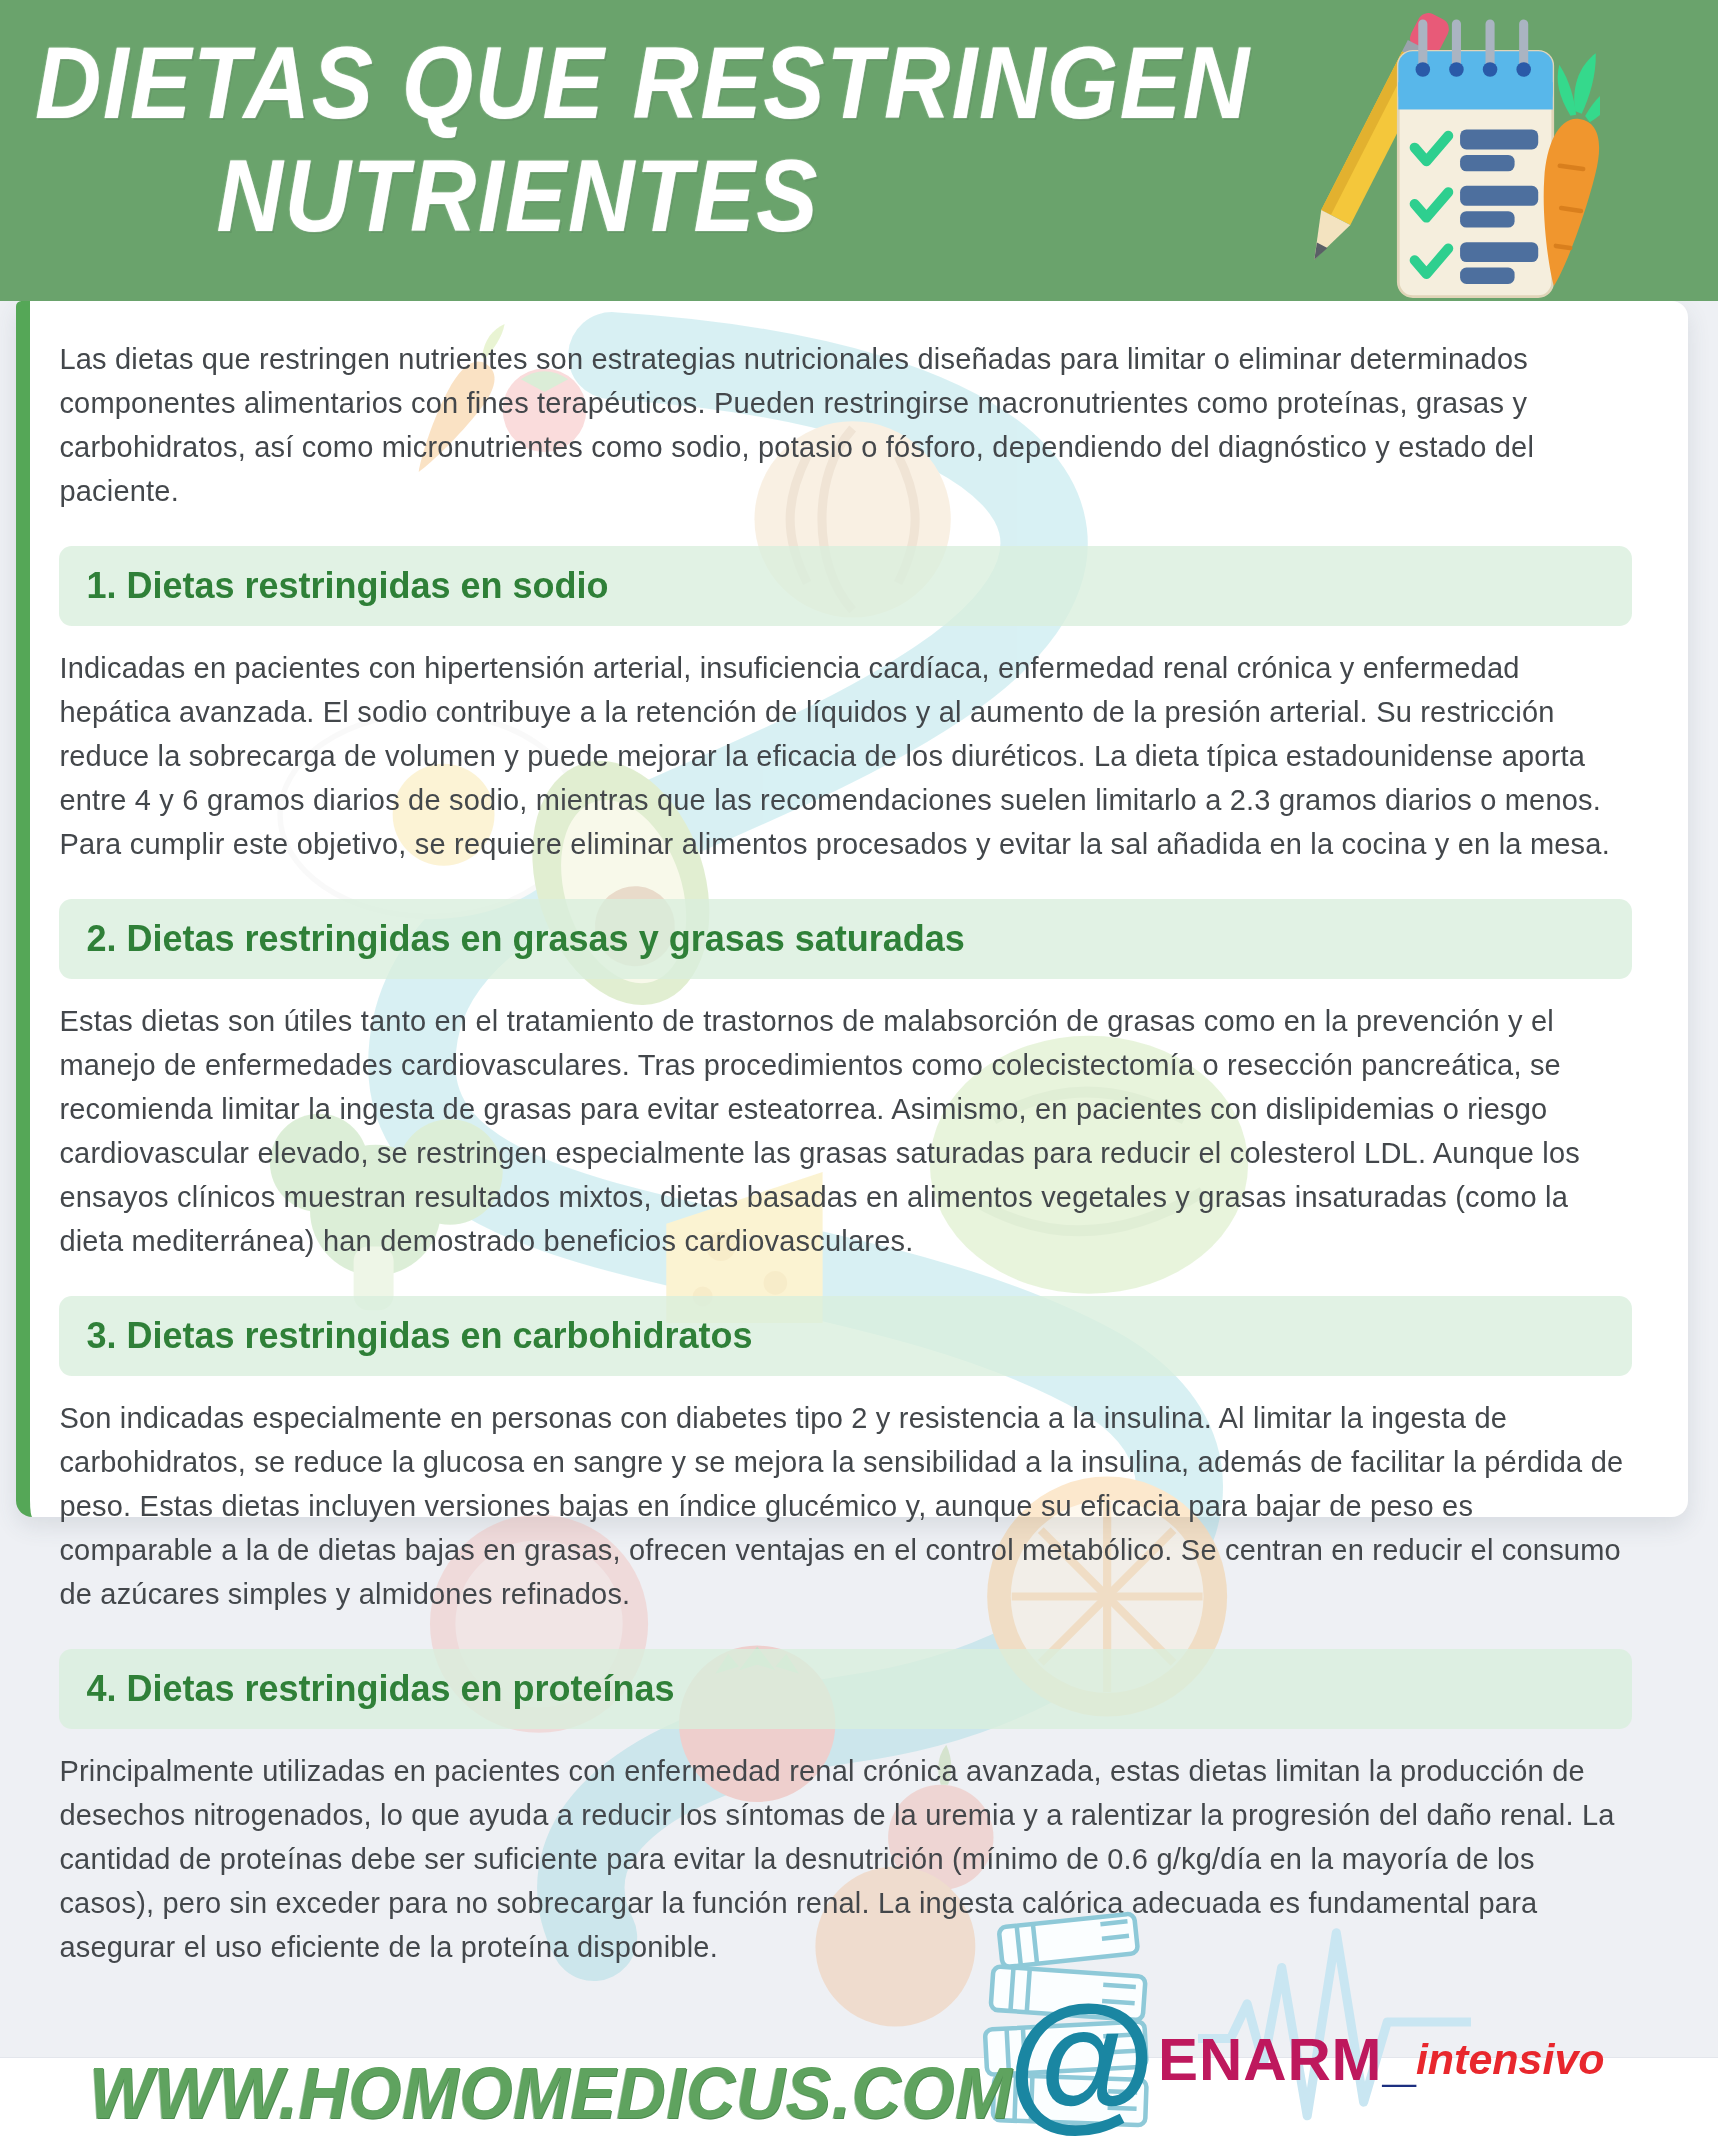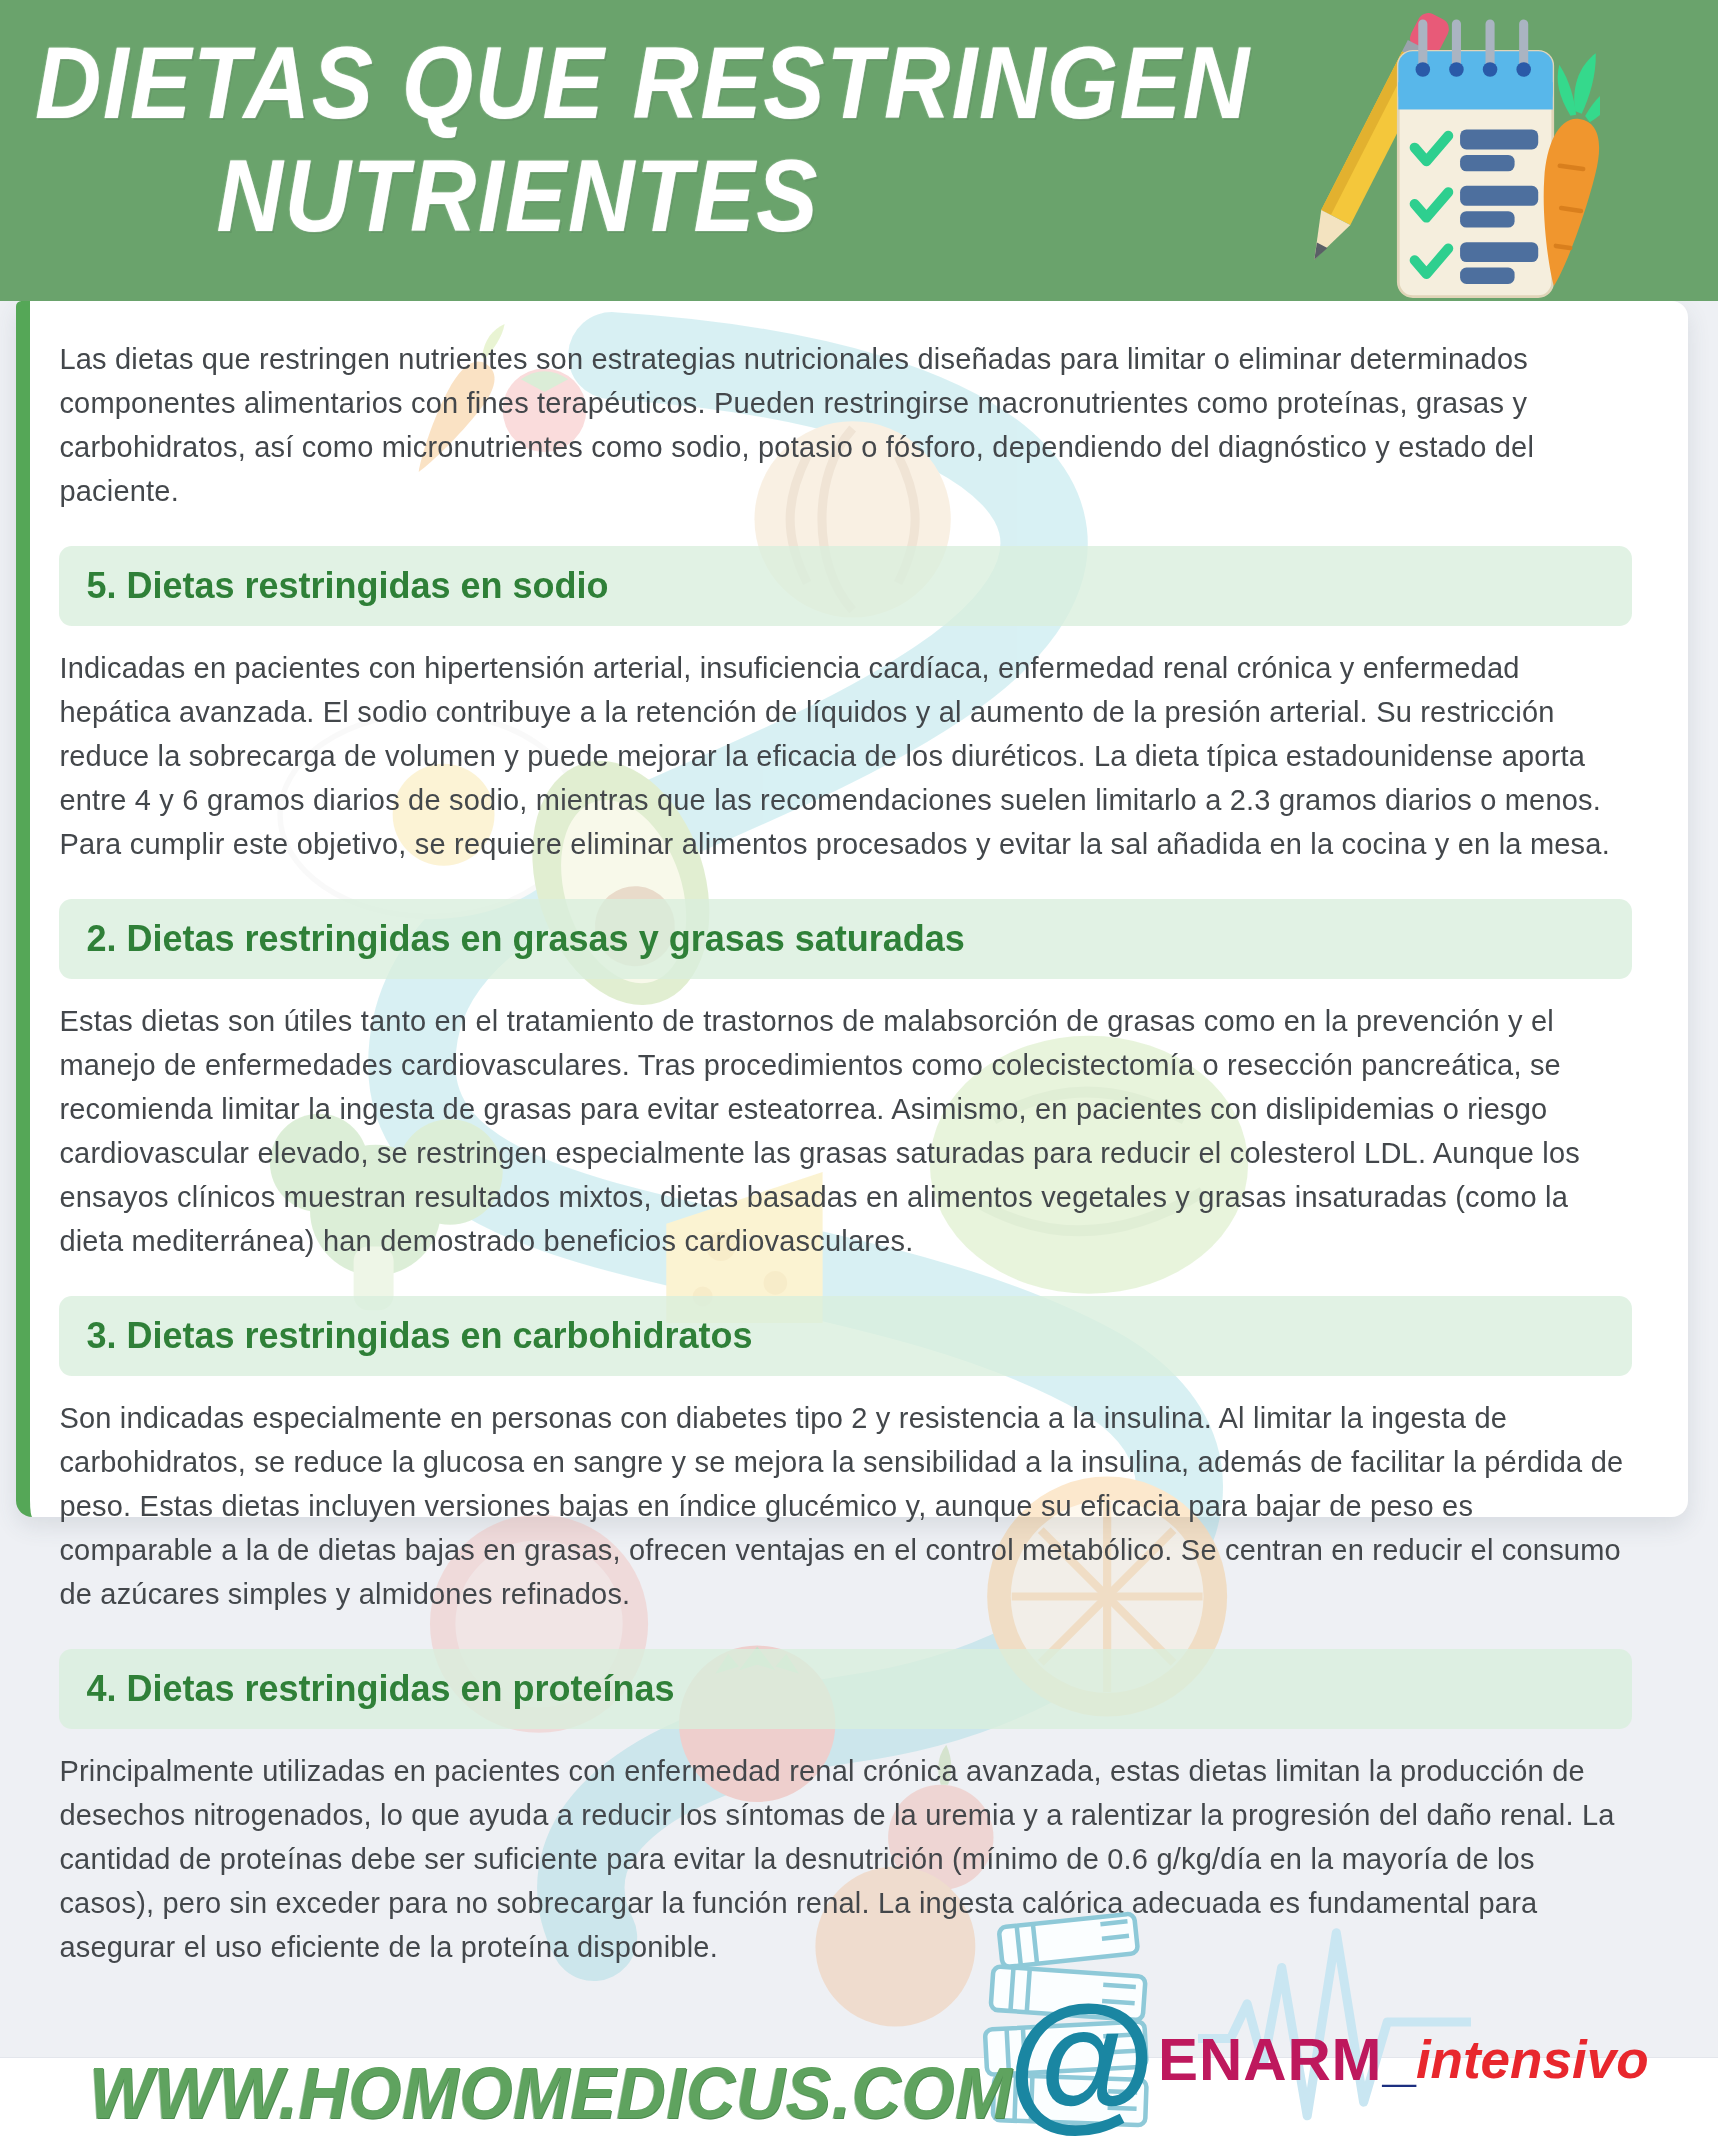--- a/index.html
+++ b/index.html
@@ -53,21 +53,21 @@
     color:#5fa35f;text-shadow:0.9px 0.9px 0 #4c8b4f, -0.9px 0.9px 0 rgba(76,139,79,.5);
     transform:scaleX(.93);transform-origin:left top;white-space:nowrap;
   }
   .brand{
     position:absolute;left:1007px;top:1991px;z-index:5;
     display:flex;align-items:center;white-space:nowrap;
   }
   .brand .at{font-size:153px;line-height:136px;font-weight:bold;color:#1a86a2;margin-right:1.8px;}
   .brand .enarm{font-size:60px;font-weight:800;color:#be185d;letter-spacing:0.9px;}
   .brand .us{font-size:60px;font-weight:800;color:#1c2f80;}
-  .brand .intensivo{font-size:53px;font-weight:700;font-style:italic;color:#e8272d;}
+  .brand .intensivo{font-size:43px;font-weight:700;font-style:italic;color:#e8272d;}
 </style>
 </head>
 <body>
 
 <div class="page">
 
   <header class="banner">
     <div class="banner-title">
       <div>DIETAS QUE RESTRINGEN</div>
       <div>NUTRIENTES</div>
@@ -196,21 +196,21 @@
         <circle cx="1002" cy="1690" r="58" fill="#ef9a8a"></circle>
         <path d="M1002 1632 q-8 -26 6 -44 q10 22 2 44Z" fill="#9cc878"></path>
 
         <circle cx="952" cy="1810" r="88" fill="#f2b079"></circle>
       </g>
     </svg>
 
     <div class="content">
       <p>Las dietas que restringen nutrientes son estrategias nutricionales diseñadas para limitar o eliminar determinados componentes alimentarios con fines terapéuticos. Pueden restringirse macronutrientes como proteínas, grasas y carbohidratos, así como micronutrientes como sodio, potasio o fósforo, dependiendo del diagnóstico y estado del paciente.</p>
 
-      <h2 class="sec-bar">5. Dietas restringidas en sodio</h2>
+      <h2 class="sec-bar">1. Dietas restringidas en sodio</h2>
       <p class="body-par">Indicadas en pacientes con hipertensión arterial, insuficiencia cardíaca, enfermedad renal crónica y enfermedad hepática avanzada. El sodio contribuye a la retención de líquidos y al aumento de la presión arterial. Su restricción reduce la sobrecarga de volumen y puede mejorar la eficacia de los diuréticos. La dieta típica estadounidense aporta entre 4 y 6 gramos diarios de sodio, mientras que las recomendaciones suelen limitarlo a 2.3 gramos diarios o menos. Para cumplir este objetivo, se requiere eliminar alimentos procesados y evitar la sal añadida en la cocina y en la mesa.</p>
 
       <h2 class="sec-bar">2. Dietas restringidas en grasas y grasas saturadas</h2>
       <p class="body-par">Estas dietas son útiles tanto en el tratamiento de trastornos de malabsorción de grasas como en la prevención y el manejo de enfermedades cardiovasculares. Tras procedimientos como colecistectomía o resección pancreática, se recomienda limitar la ingesta de grasas para evitar esteatorrea. Asimismo, en pacientes con dislipidemias o riesgo cardiovascular elevado, se restringen especialmente las grasas saturadas para reducir el colesterol LDL. Aunque los ensayos clínicos muestran resultados mixtos, dietas basadas en alimentos vegetales y grasas insaturadas (como la dieta mediterránea) han demostrado beneficios cardiovasculares.</p>
 
       <h2 class="sec-bar">3. Dietas restringidas en carbohidratos</h2>
       <p class="body-par">Son indicadas especialmente en personas con diabetes tipo 2 y resistencia a la insulina. Al limitar la ingesta de carbohidratos, se reduce la glucosa en sangre y se mejora la sensibilidad a la insulina, además de facilitar la pérdida de peso. Estas dietas incluyen versiones bajas en índice glucémico y, aunque su eficacia para bajar de peso es comparable a la de dietas bajas en grasas, ofrecen ventajas en el control metabólico. Se centran en reducir el consumo de azúcares simples y almidones refinados.</p>
 
       <h2 class="sec-bar">4. Dietas restringidas en proteínas</h2>
       <p class="body-par">Principalmente utilizadas en pacientes con enfermedad renal crónica avanzada, estas dietas limitan la producción de desechos nitrogenados, lo que ayuda a reducir los síntomas de la uremia y a ralentizar la progresión del daño renal. La cantidad de proteínas debe ser suficiente para evitar la desnutrición (mínimo de 0.6 g/kg/día en la mayoría de los casos), pero sin exceder para no sobrecargar la función renal. La ingesta calórica adecuada es fundamental para asegurar el uso eficiente de la proteína disponible.</p>

